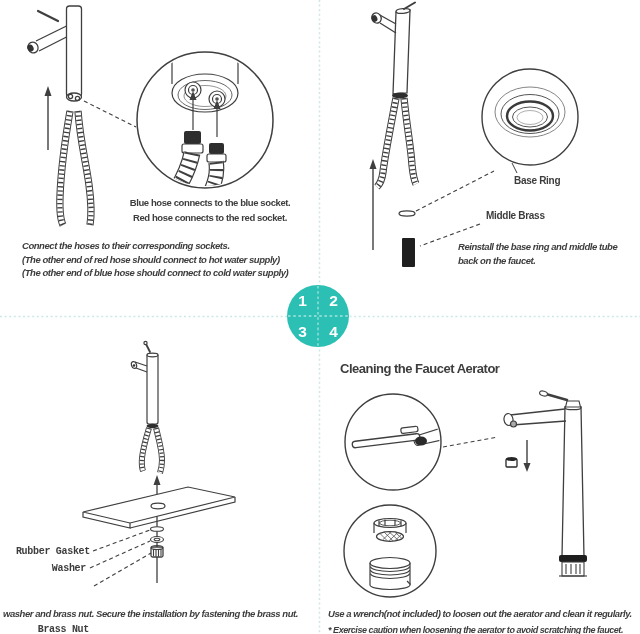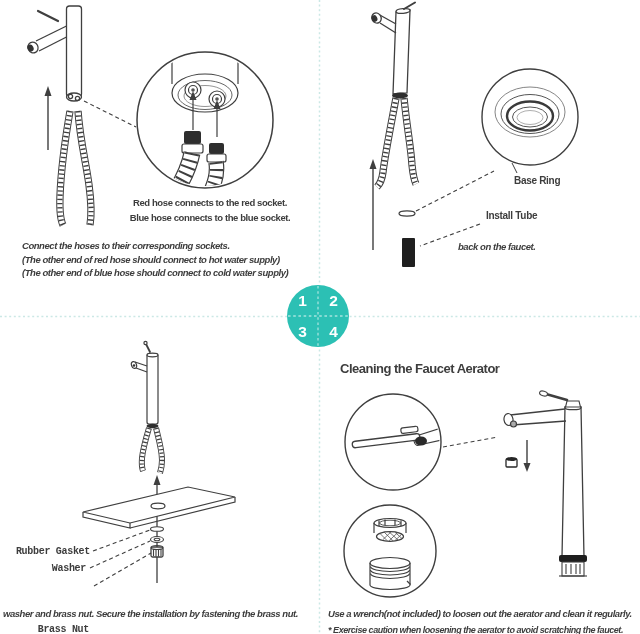--- a/index.html
+++ b/index.html
@@ -257,32 +257,33 @@
       <rect x="506" y="459" width="11" height="8" rx="1" fill="#fff"></rect>
       <ellipse cx="511.5" cy="459" rx="5.5" ry="2" fill="#262626" stroke="none"></ellipse>
     </g>
     <g>
       <line x1="527" y1="440" x2="527" y2="465" stroke="#3f3f3f" stroke-width="1.4"></line>
       <path d="M523.5,463 L530.5,463 L527,472 Z" fill="#3f3f3f"></path>
     </g>
   </svg>
 
   <div class="txt callouts" style="left:100px;top:195px;">
+    <span>Blue hose connects to the blue socket.</span>
     <span>Red hose connects to the red socket.</span>
-    <span>Blue hose connects to the blue socket.</span>
   </div>
   <div class="txt cap q1cap" style="left:22px;top:239px;">
     <span>Connect the hoses to their corresponding sockets.</span>
     <span>(The other end of red hose should connect to hot water supply)</span>
     <span>(The other end of blue hose should connect to cold water supply)</span>
   </div>
 
   <div class="txt lbl" style="left:514px;top:175px;">Base Ring</div>
-  <div class="txt lbl" style="left:486px;top:210px;">Install Tube</div>
+  <div class="txt lbl" style="left:486px;top:210px;">Middle Brass</div>
   <div class="txt cap q2cap" style="left:458px;top:240px;">
+    <span>Reinstall the base ring and middle tube</span>
     <span>back on the faucet.</span>
   </div>
 
   <div class="txt lbl rlbl" style="left:8px;top:546px;width:82px;">Rubber Gasket</div>
   <div class="txt lbl rlbl" style="left:8px;top:563px;width:78px;">Washer</div>
   <div class="txt lbl rlbl" style="left:8px;top:616px;width:81px;margin-top:8px;">Brass Nut</div>
   <div class="txt cap q3cap" style="left:3px;top:606px;">
     <span>washer and brass nut. Secure the installation by fastening the brass nut.</span>
   </div>
 

